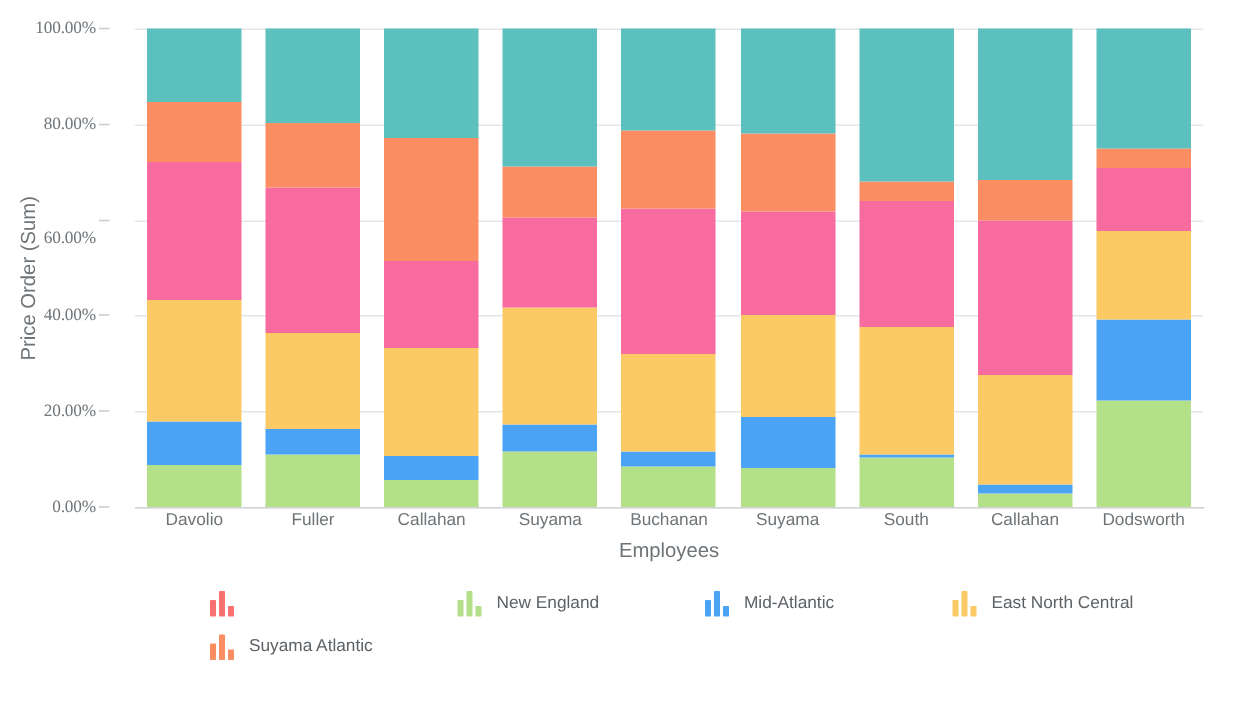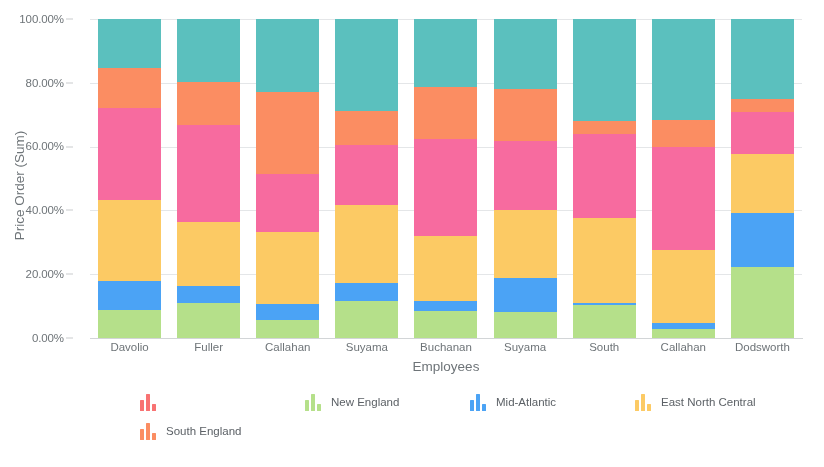--- a/index.html
+++ b/index.html
@@ -57,20 +57,21 @@
     height: 357px;
   }
   .y-tick-label {
     position: absolute;
     right: 26px;
     transform: translateY(-50%);
     font-size: 11.5px;
     color: #6e7478;
     white-space: nowrap;
     letter-spacing: -0.1px;
+    font-family: Liberation Serif, serif;
   }
   .y-tick-mark {
     position: absolute;
     right: 17px;
     width: 7px;
     height: 1px;
     background: #c9ccce;
     transform: translateY(-50%);
   }
   .y-axis-title {
@@ -195,21 +196,21 @@
 
   <div class="y-axis">
     <div class="y-axis-title">Price Order (Sum)</div>
     <div id="y-ticks">
         <div class="y-tick-label" style="top: 338px;">0.00%</div>
         <div class="y-tick-mark" style="top: 338px;"></div>
         <div class="y-tick-label" style="top: 274.2px;">20.00%</div>
         <div class="y-tick-mark" style="top: 274.2px;"></div>
         <div class="y-tick-label" style="top: 210.4px;">40.00%</div>
         <div class="y-tick-mark" style="top: 210.4px;"></div>
-        <div class="y-tick-label" style="top: 146px;">60.00%</div>
+        <div class="y-tick-label" style="top: 159px;">60.00%</div>
         <div class="y-tick-mark" style="top: 146.6px;"></div>
         <div class="y-tick-label" style="top: 82.8px; padding-left: 16px;">80.00%</div>
         <div class="y-tick-mark" style="top: 82.8px;"></div>
         <div class="y-tick-label" style="top: 19px;">100.00%</div>
         <div class="y-tick-mark" style="top: 19px;"></div>
       </div>
   </div>
 
   <div class="plot-area">
     <div class="gridlines" id="gridlines">
@@ -361,17 +362,17 @@
           <i style="background: rgb(252, 202, 100);"></i>
         </span>
         <span class="legend-label">East North Central</span>
       </div>
       <div class="legend-item">
         <span class="legend-icon">
           <i style="background: rgb(251, 141, 98);"></i>
           <i style="background: rgb(251, 141, 98);"></i>
           <i style="background: rgb(251, 141, 98);"></i>
         </span>
-        <span class="legend-label">South England</span>
+        <span class="legend-label">Suyama Atlantic</span>
       </div>
     </div>
 
 </div>
 
 </body></html>

